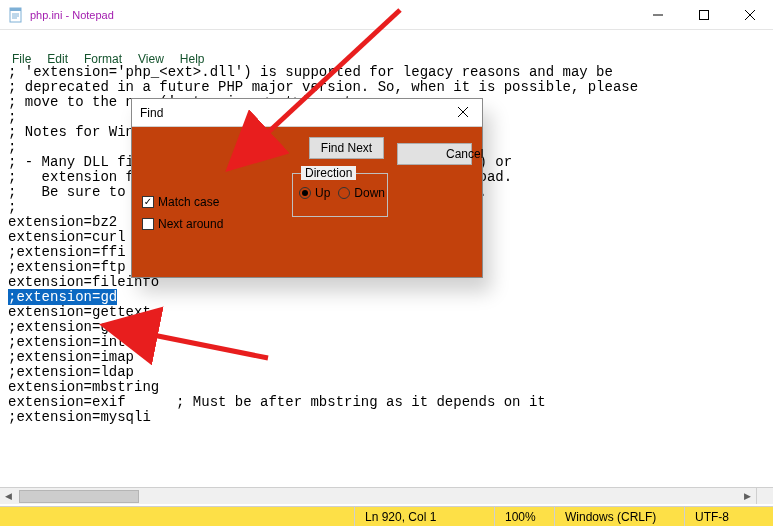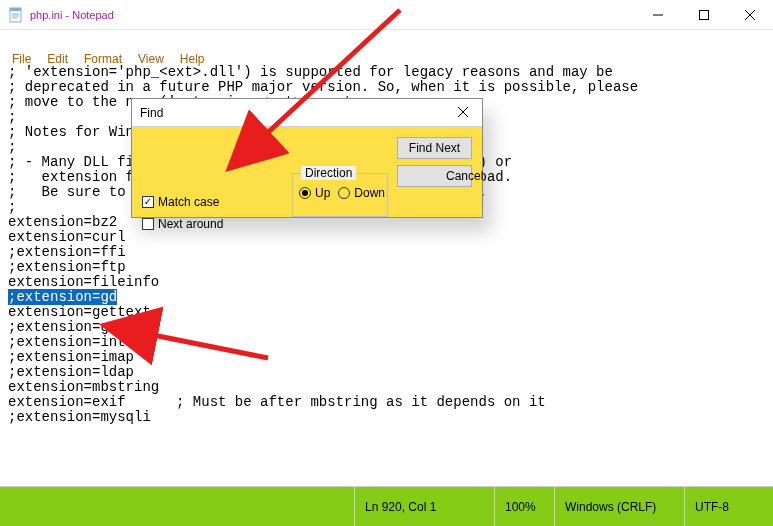--- a/index.html
+++ b/index.html
@@ -9,51 +9,51 @@
   
   .titlebar { height:30px; background:#fff; display:flex; align-items:center; border-bottom:1px solid #e5e5e5; }
   .titlebar .icon { width:16px; height:16px; margin:0 6px 0 8px; display:flex; align-items:center; justify-content:center; }
   .titlebar .title { flex:1; font-size:11px; color:#a21caf; }
   .winbtns { display:flex; height:100%; }
   .winbtn { width:46px; height:100%; display:flex; align-items:center; justify-content:center; }
   .winbtn svg { width:10px; height:10px; }
 
   
   .menubar { height:20px; display:flex; align-items:center; padding:0 4px; }
-  .menuitem { padding:2px 8px; font-size:12px; color:#a16207;margin-top:38px; }
+  .menuitem { padding:2px 8px; font-size:12px; color:#14532d;margin-top:38px; }
 
   
   .editor { position:absolute; top:50px; left:0; right:0; bottom:22px; overflow:hidden; }
   .editor-content { font-family: Consolas, "Courier New", monospace; font-size:14px; line-height:15px; white-space:pre; padding:0 6px 0 8px; color:#000; }
   .hl { background:#0b68c2; color:#fff; }
 
   
   .hscroll { position:absolute; left:0; right:17px; bottom:22px; height:17px; background:#f0f0f0; border-top:1px solid #cfcfcf; display:flex; align-items:center; }
   .hscroll .arrow { width:17px; height:100%; display:flex; align-items:center; justify-content:center; color:#606060; font-size:9px; }
   .hscroll .thumb { width:120px; height:13px; background:#cdcdcd; border:1px solid #b5b5b5; margin-left:2px; }
   .hscroll .track { flex:1; }
   .vscroll-corner { position:absolute; right:0; bottom:22px; width:17px; height:17px; background:#f0f0f0; border-top:1px solid #cfcfcf; border-left:1px solid #cfcfcf; }
 
   
-  .statusbar { position:absolute; left:0; right:0; bottom:0; height:40px; background:#84cc16; border-top:1px solid #cfcfcf; display:flex; font-size:12px; }
+  .statusbar { position:absolute; left:0; right:0; bottom:0; height:20px; background:#fde047; border-top:1px solid #cfcfcf; display:flex; font-size:12px; }
   .status-seg { border-right:1px solid #cfcfcf; padding:3px 10px; display:flex; align-items:center; }
   .status-seg.wide { flex:1; }
 
   
-  .find-dialog { position:absolute; left:131px; top:98px; width:352px; height:120px; background:#fde047; border:1px solid #8a8a8a; box-shadow:8px 14px 18px rgba(0,0,0,0.18); }
+  .find-dialog { position:absolute; left:131px; top:98px; width:352px; height:180px; background:#c2410c; border:1px solid #8a8a8a; box-shadow:8px 14px 18px rgba(0,0,0,0.18); }
   .find-title { height:28px; display:flex; align-items:center; padding:0 8px; background:#fff; border-bottom:1px solid #d0d0d0; }
   .find-title .label { flex:1; color:#000; }
   .find-title .closebtn { padding:2px 6px; }
   .find-body { padding:10px 10px 6px 10px; display:flex; flex-direction:column; gap:6px; position:relative; height:calc(100% - 28px); }
   .find-row { display:flex; align-items:center; gap:8px; }
   .find-label { width:62px; }
   .find-input { width:190px; height:20px; border:1px solid #707070; padding:1px 4px; font-size:12px; background:#fff; font-family: Consolas, monospace; }
   .find-btn { width:75px; height:22px; background:#e1e1e1; border:1px solid #adadad; font-size:12px; text-align:center; line-height:20px; }
   .find-btn + .find-btn { margin-top:6px;padding-left:48px; }
-  .find-right { position:absolute; right:10px; top:10px; display:flex; flex-direction:column; }
+  .find-right { position:absolute; right:10px; top:10px; display:flex; flex-direction:row;gap:13px; }
   .fieldset { position:absolute; left:160px; top:46px; width:96px; height:44px; border:1px solid #bfbfbf; padding:12px 6px 20px 6px; }
   .fieldset .legend { position:absolute; top:-8px; left:8px; background:#f0f0f0; padding:0 4px; font-size:12px; }
   .fieldset .radios { display:flex; gap:8px; align-items:center; }
   .radio, .chk { display:flex; align-items:center; gap:4px; font-size:12px; }
   .radio .dot { width:12px; height:12px; border:1px solid #333; border-radius:50%; display:flex; align-items:center; justify-content:center; }
   .radio.sel .dot::after { content:""; width:6px; height:6px; background:#000; border-radius:50%; }
   .chk .box { width:12px; height:12px; border:1px solid #333; background:#fff; display:flex; align-items:center; justify-content:center; font-size:10px; line-height:10px; }
   .checks { position:absolute; left:10px; top:68px; display:flex; flex-direction:column; gap:8px; }
 
   

